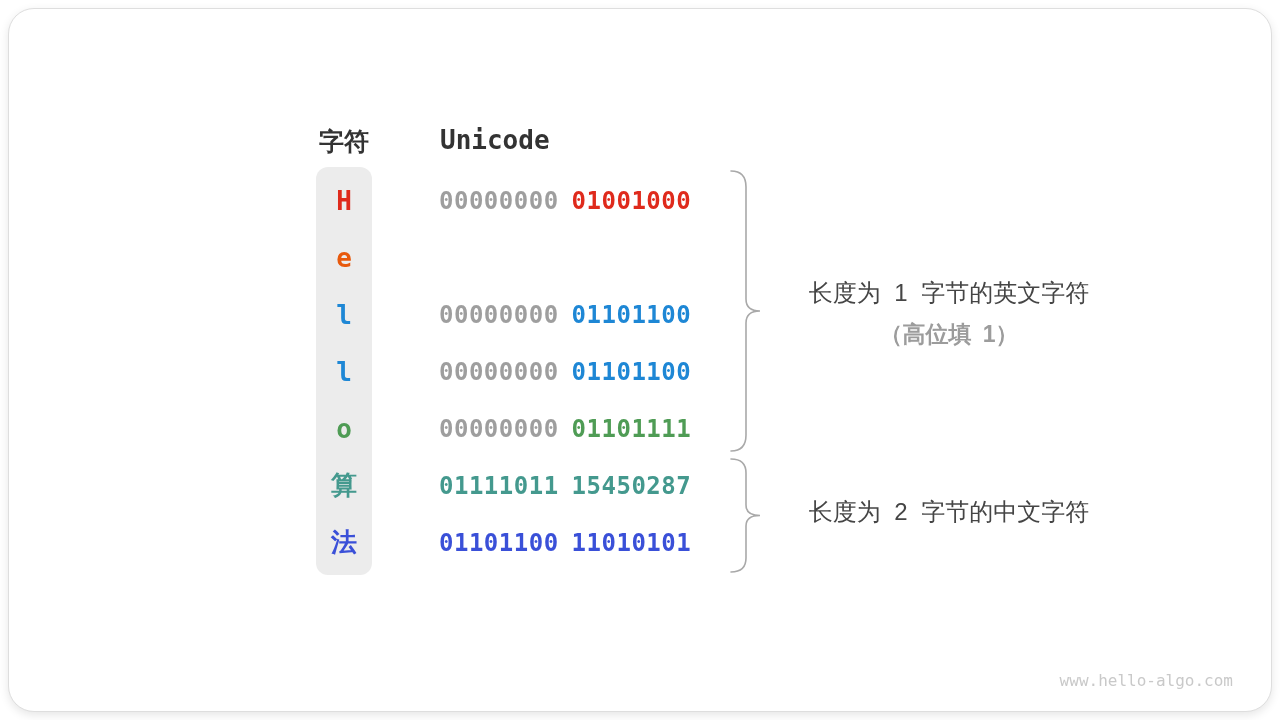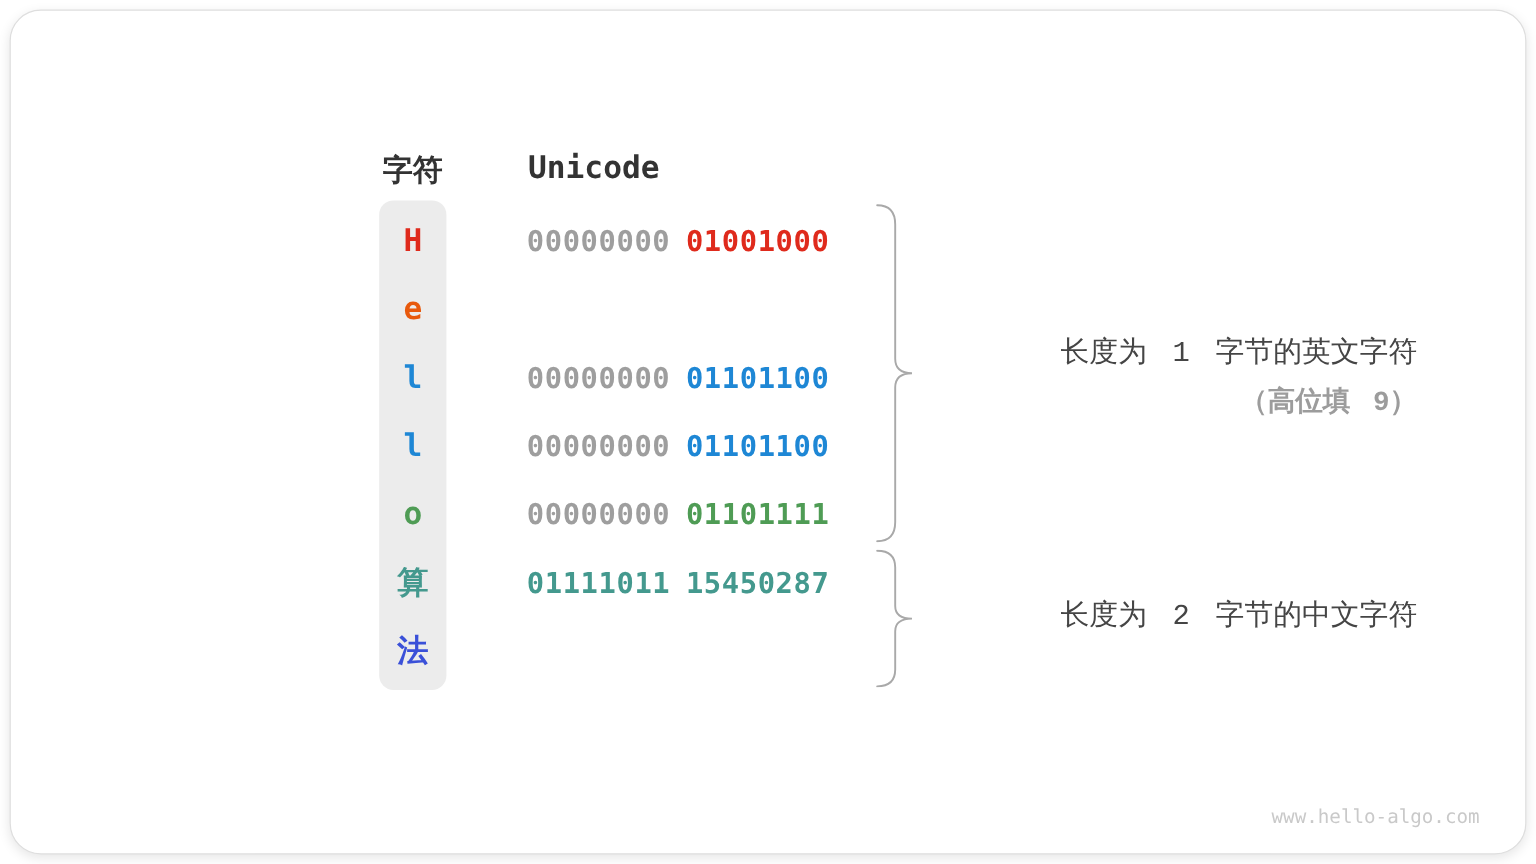--- a/index.html
+++ b/index.html
@@ -79,24 +79,24 @@
     fill: none;
     stroke: #a9a9a9;
     stroke-width: 1.6;
     stroke-linecap: round;
   }
   .brace-1 { top: 161px; }
   .brace-2 { top: 449px; }
 
   .grp-label {
     position: absolute;
-    left: 772px;
+    left: 740px;
     width: 400px;
-    text-align: right;
-    font-family: Liberation Mono, monospace;
+    text-align: center;
+    font-family: Liberation Sans, sans-serif;
     white-space: nowrap;
   }
   .grp-1 { top: 268px; }
   .grp-2 { top: 487px; }
   .grp-line-main {
     font-size: 24px;
     color: #454545;
     word-spacing: 7px;
   }
   .grp-line-sub {
@@ -161,33 +161,36 @@
 
   <div class="row">
     <div class="char-cell" style="color: rgb(68, 153, 142);">算</div>
     <div class="binary">
       <span class="b1" style="color: rgb(68, 153, 142); text-align: right;">01111011</span><span class="b2" style="color: rgb(68, 153, 142);">15450287</span>
     </div>
   </div>
 
   <div class="row">
     <div class="char-cell" style="color: rgb(58, 80, 216);">法</div>
+    <div class="binary">
+      <span class="b1" style="color: rgb(58, 80, 216);">01101100</span><span class="b2" style="color: rgb(58, 80, 216);">11010101</span>
+    </div>
   </div>
 </div>
 
   <svg class="brace brace-1" width="32" height="282" viewBox="0 0 32 282">
     <path d="M 1 1 Q 16 1 16 17 L 16 129 Q 16 141 30 141 Q 16 141 16 153 L 16 265 Q 16 281 1 281"></path>
   </svg>
   <svg class="brace brace-2" width="32" height="115" viewBox="0 0 32 115">
     <path d="M 1 1 Q 16 1 16 15 L 16 47 Q 16 57.5 30 57.5 Q 16 57.5 16 68 L 16 100 Q 16 114 1 114"></path>
   </svg>
 
   <div class="grp-label grp-1">
     <div class="grp-line-main">长度为 1 字节的英文字符</div>
-    <div class="grp-line-sub">（高位填 9）</div>
+    <div class="grp-line-sub">（高位填 1）</div>
   </div>
 
   <div class="grp-label grp-2">
     <div class="grp-line-main">长度为 2 字节的中文字符</div>
   </div>
 
   <div class="watermark">www.hello-algo.com</div>
 
 </div>
 

